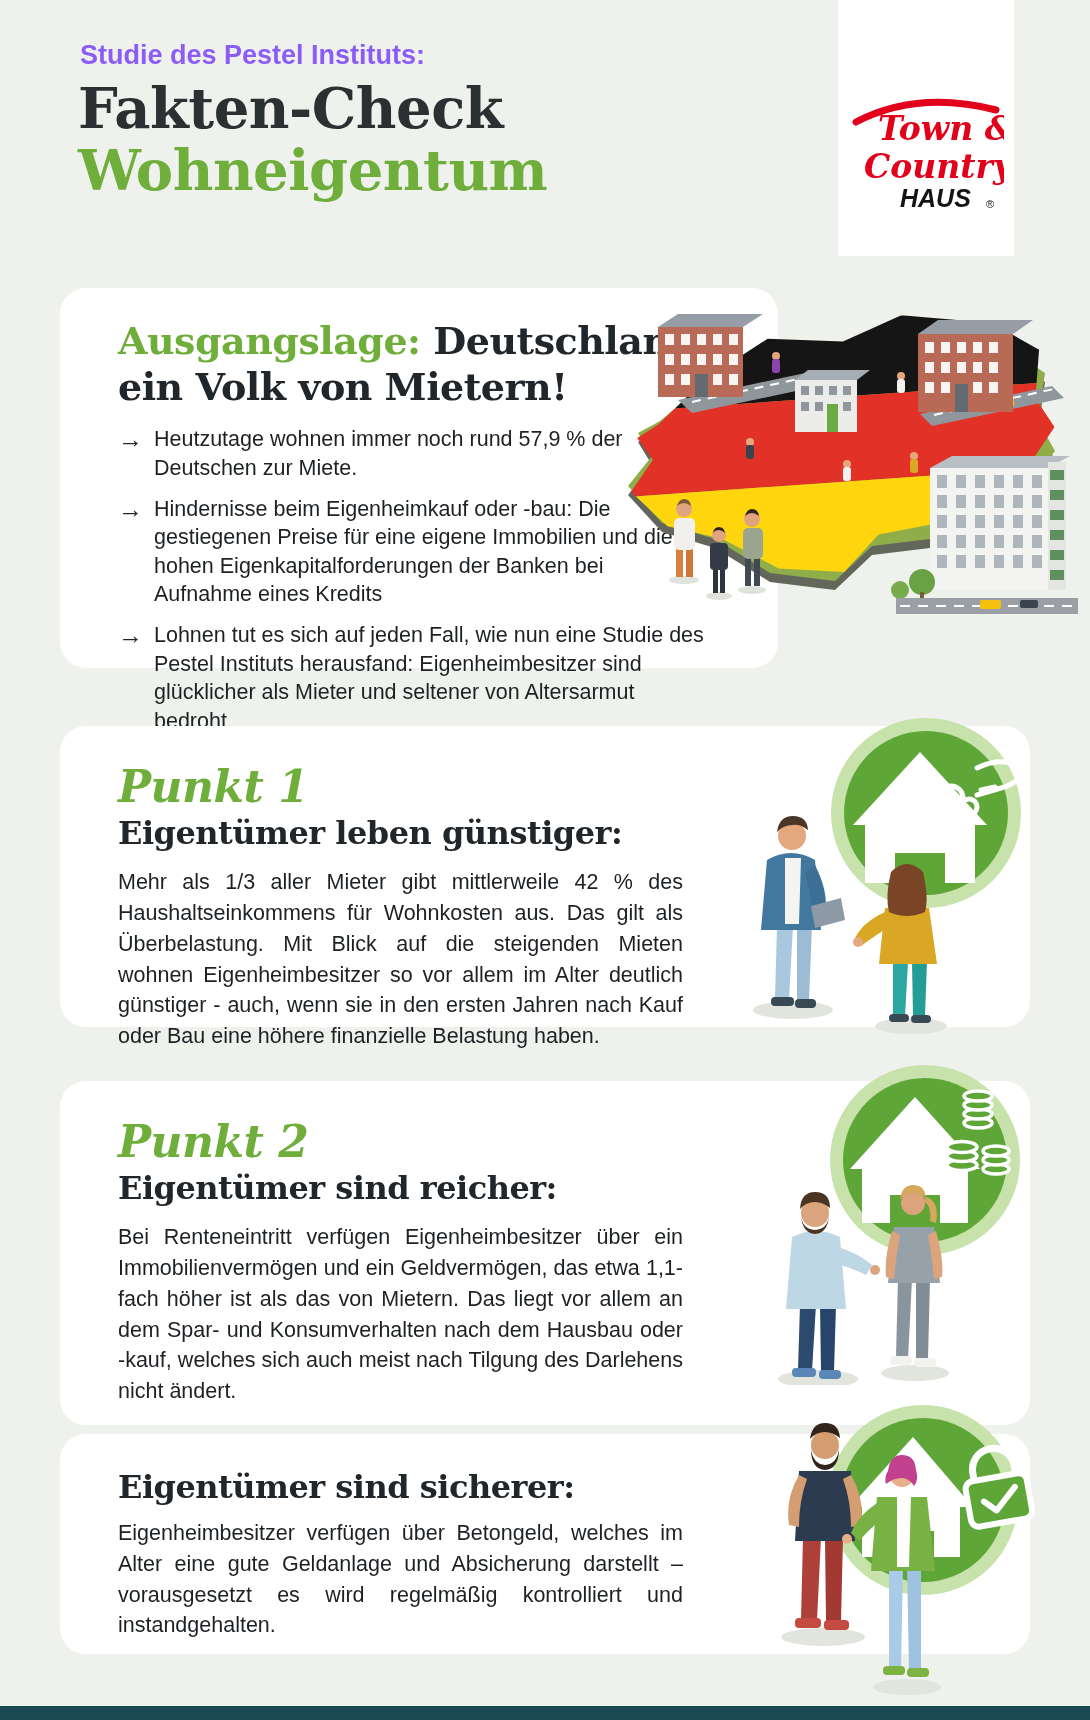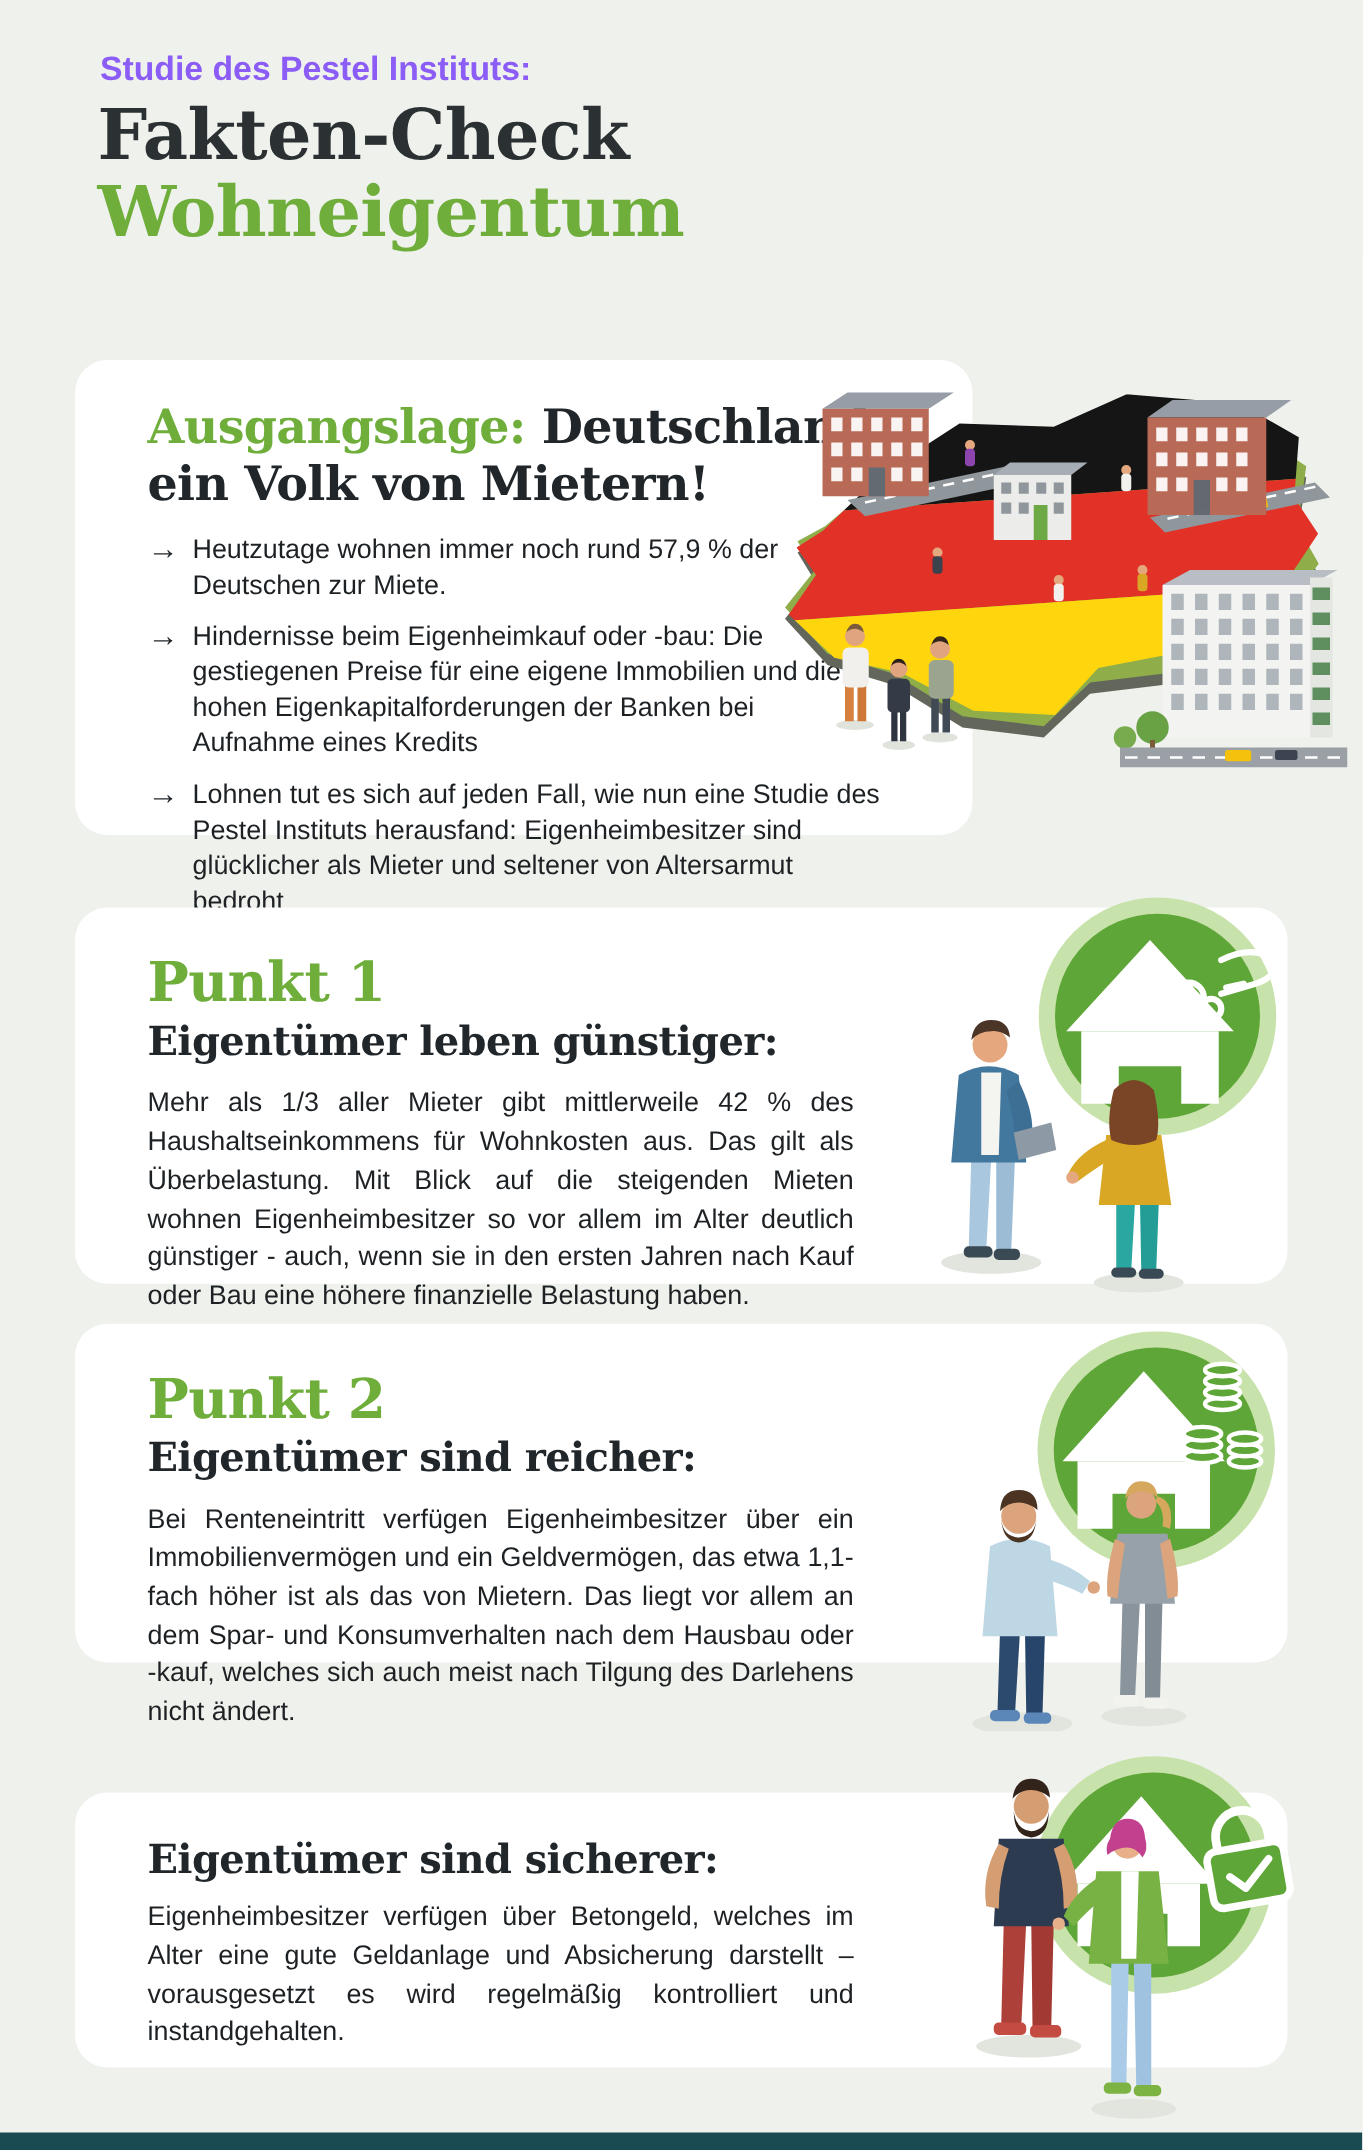--- a/index.html
+++ b/index.html
@@ -18,33 +18,33 @@
   .h1{position:absolute;left:78px;font-size:56px;line-height:1;color:#2b3032;}
   .h1.dark{top:80px;}
   .h1.green{top:142px;color:#6fae3b;}
   .logo-box{position:absolute;left:838px;top:0;width:176px;height:256px;background:#ffffff;}
   .logo-box svg{position:absolute;left:10px;top:88px;}
 
   
   .card{position:absolute;background:#ffffff;border-radius:26px;}
   .card.intro{left:60px;top:288px;width:718px;height:380px;}
   .card.p1{left:60px;top:726px;width:970px;height:301px;}
-  .card.p2{left:60px;top:1059px;width:970px;height:271px;}
+  .card.p2{left:60px;top:1081px;width:970px;height:344px;}
   .card.p3{left:60px;top:1434px;width:970px;height:220px;}
 
   .intro-inner{padding:30px 40px 0 58px;}
   .intro-title{font-size:38px;line-height:1.2;color:#20262a;}
   .intro-title .accent{color:#6fae3b;}
   .bullets{margin-top:16px;}
   .bullet{display:flex;margin-bottom:13px;}
   .bullet .arrow{flex:0 0 36px;font-size:25px;line-height:1.15;color:#20262a;font-weight:400;}
   .bullet .btext{width:552px;font-size:21.5px;line-height:1.32;color:#1d2124;}
 
   .point-inner{padding:38px 0 0 58px;}
-  .point-label{font-size:44px;line-height:1.05;color:#6fae3b;}
+  .point-label{font-size:44px;line-height:1.05;color:#6fae3b;font-style:italic;}
   .point-heading{font-size:32px;line-height:1.1;color:#20262a;margin-top:6px;}
   .point-body{width:565px;font-size:21.5px;line-height:1.43;margin-top:16px;text-align:justify;color:#1d2124;}
   .card.p3 .point-inner{padding-top:30px;}
   .card.p3 .point-body{margin-top:13px;}
 
   .illu{position:absolute;pointer-events:none;}
   .illu.map{left:600px;top:272px;}
   .illu.i1{left:715px;top:710px;}
   .illu.i2{left:700px;top:1065px;}
   .illu.i3{left:695px;top:1285px;}
@@ -53,20 +53,29 @@
 </style>
 </head>
 <body>
 
 <div class="page">
 
   <div class="kicker">Studie des Pestel Instituts:</div>
   <div class="h1 dark slab">Fakten-Check</div>
   <div class="h1 green slab">Wohneigentum</div>
 
+  <div class="logo-box">
+    <svg width="156" height="130" viewBox="0 0 156 130">
+      <path d="M8,34 Q70,2 148,22" fill="none" stroke="#e2001a" stroke-width="7" stroke-linecap="round"></path>
+      <text x="30" y="52" font-family="DejaVu Serif, serif" font-style="italic" font-weight="700" font-size="33" fill="#e2001a">Town &amp;</text>
+      <text x="16" y="90" font-family="DejaVu Serif, serif" font-style="italic" font-weight="700" font-size="33" fill="#e2001a">Country</text>
+      <text x="52" y="119" font-family="Liberation Sans, sans-serif" font-style="italic" font-weight="700" font-size="25" fill="#141414">HAUS</text>
+      <text x="138" y="120" font-family="Liberation Sans, sans-serif" font-size="11" fill="#141414">®</text>
+    </svg>
+  </div>
 
   <div class="card intro">
     <div class="intro-inner">
       <div class="intro-title slab">
         <span class="accent">Ausgangslage:</span><span> Deutschland –</span><br>
         <span>ein Volk von Mietern!</span>
       </div>
       <div class="bullets">
         <div class="bullet">
           <span class="arrow">→</span>

